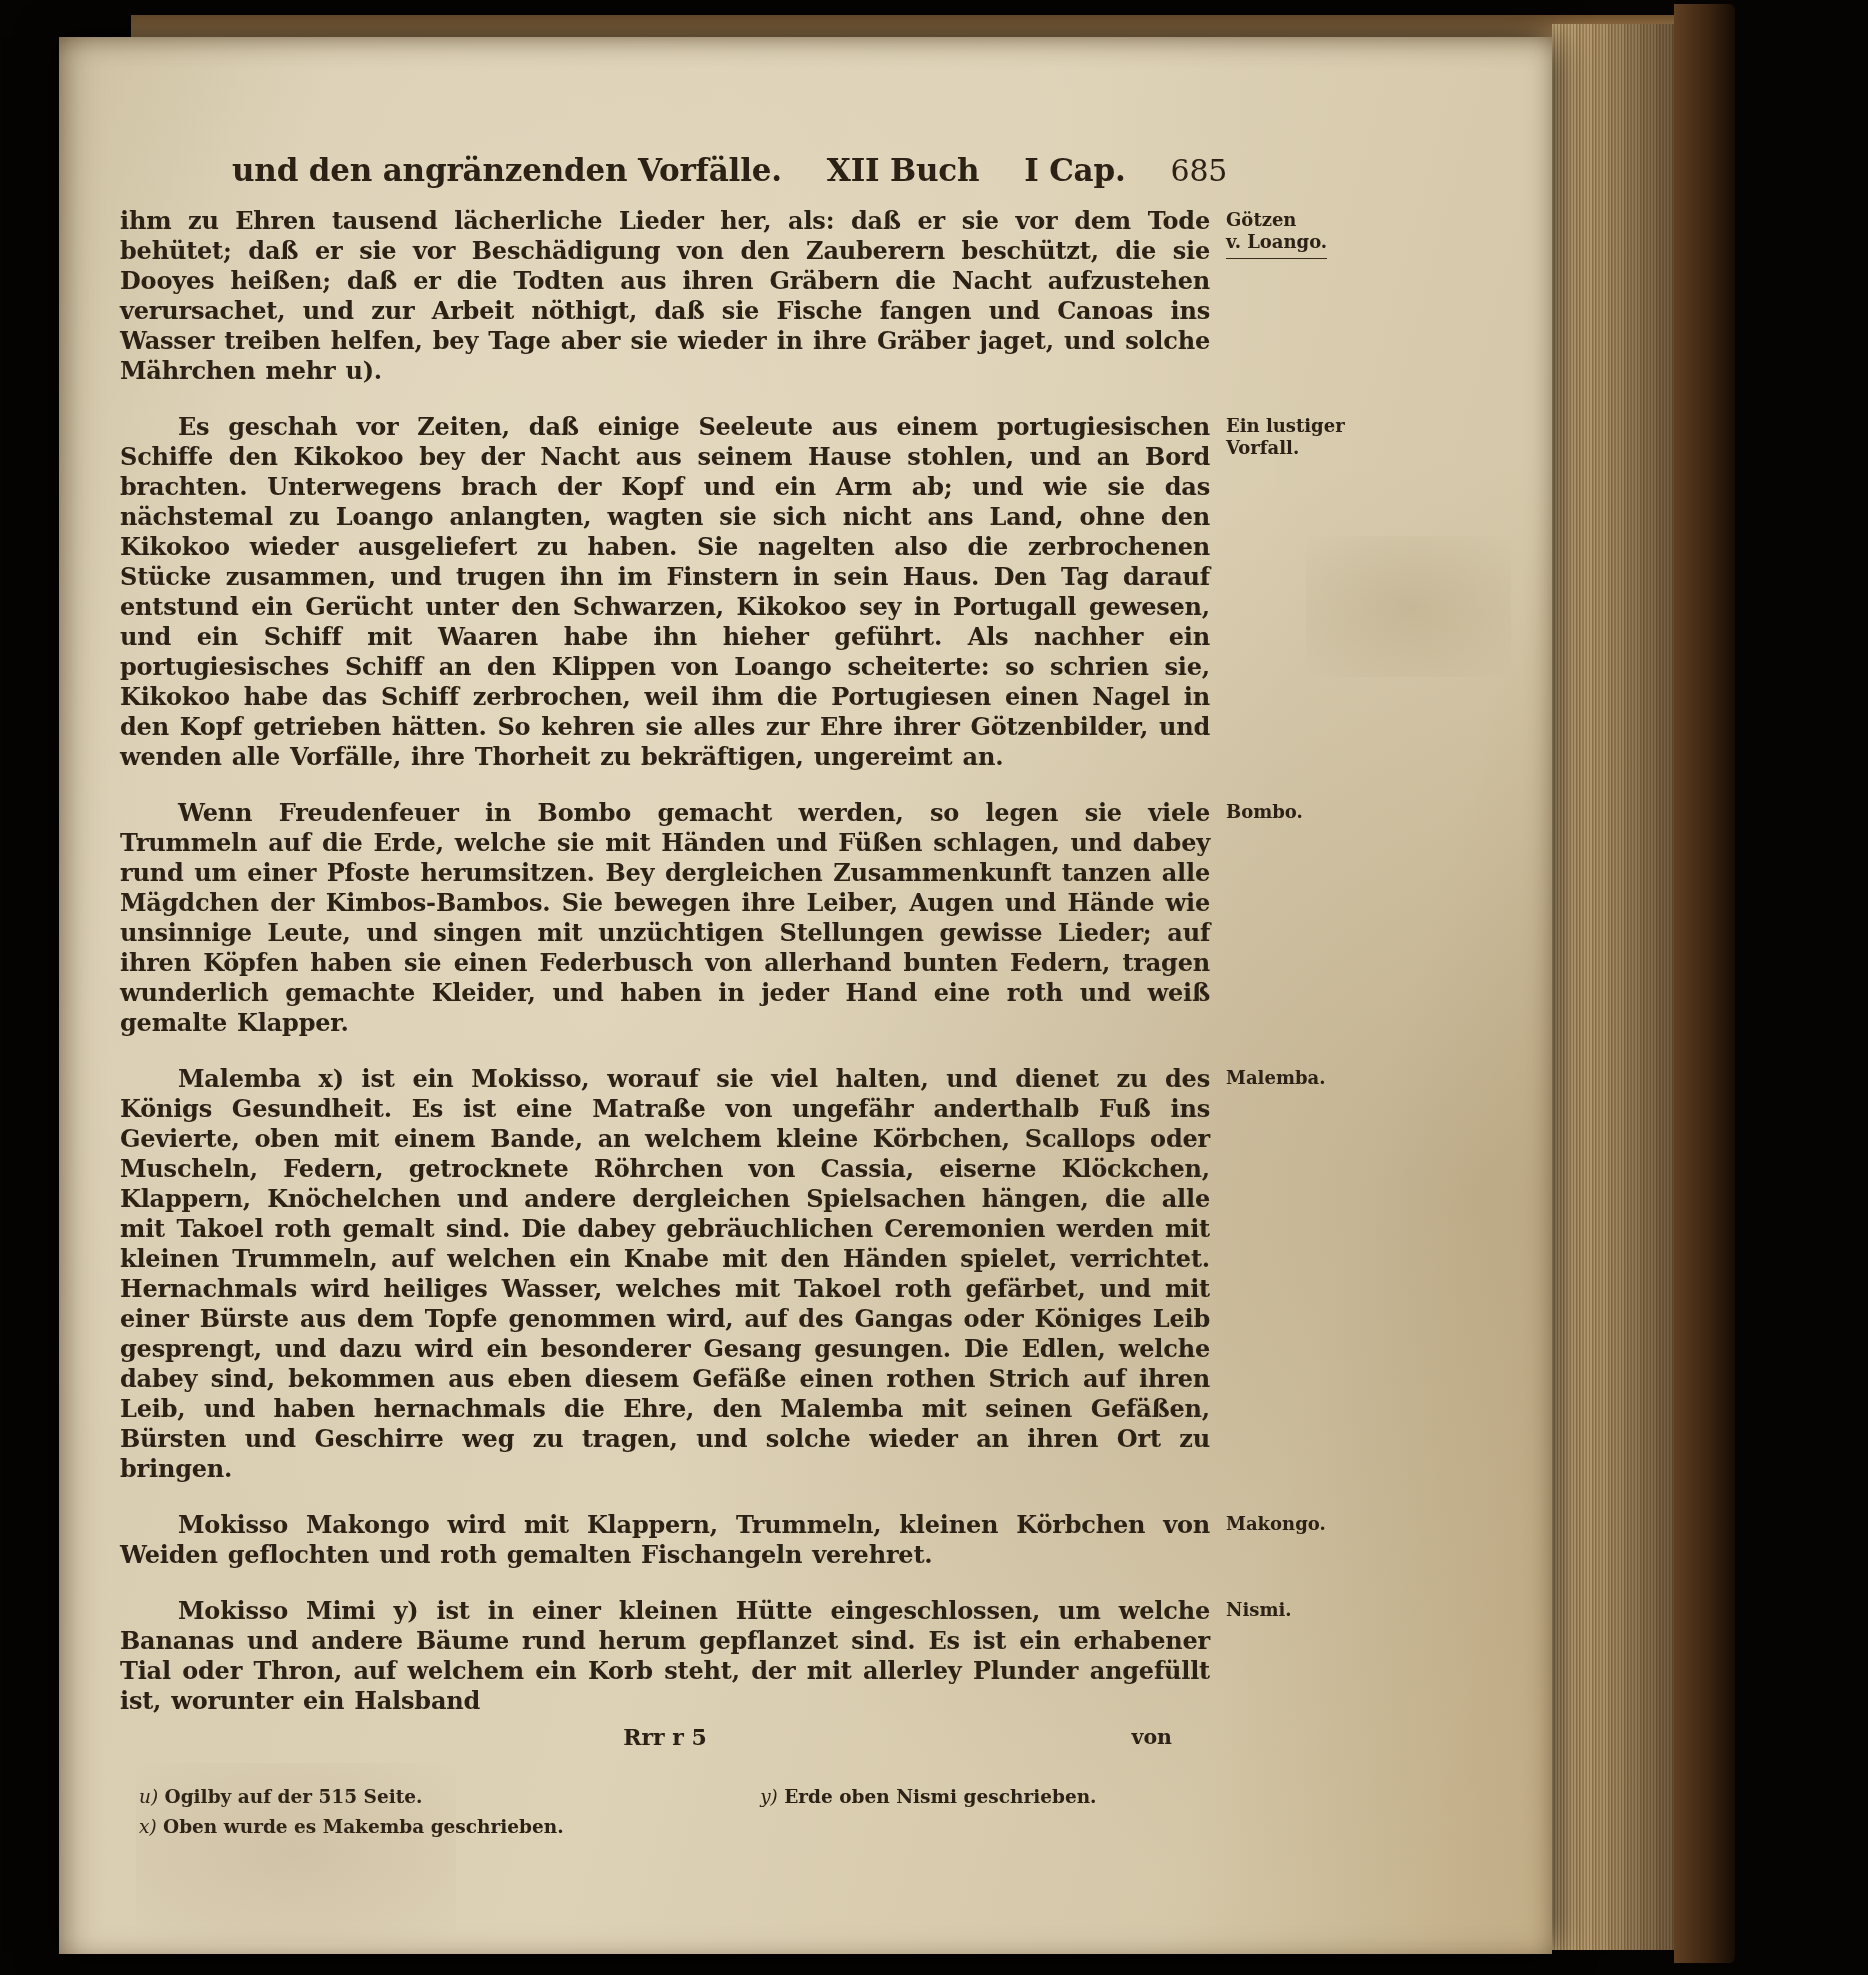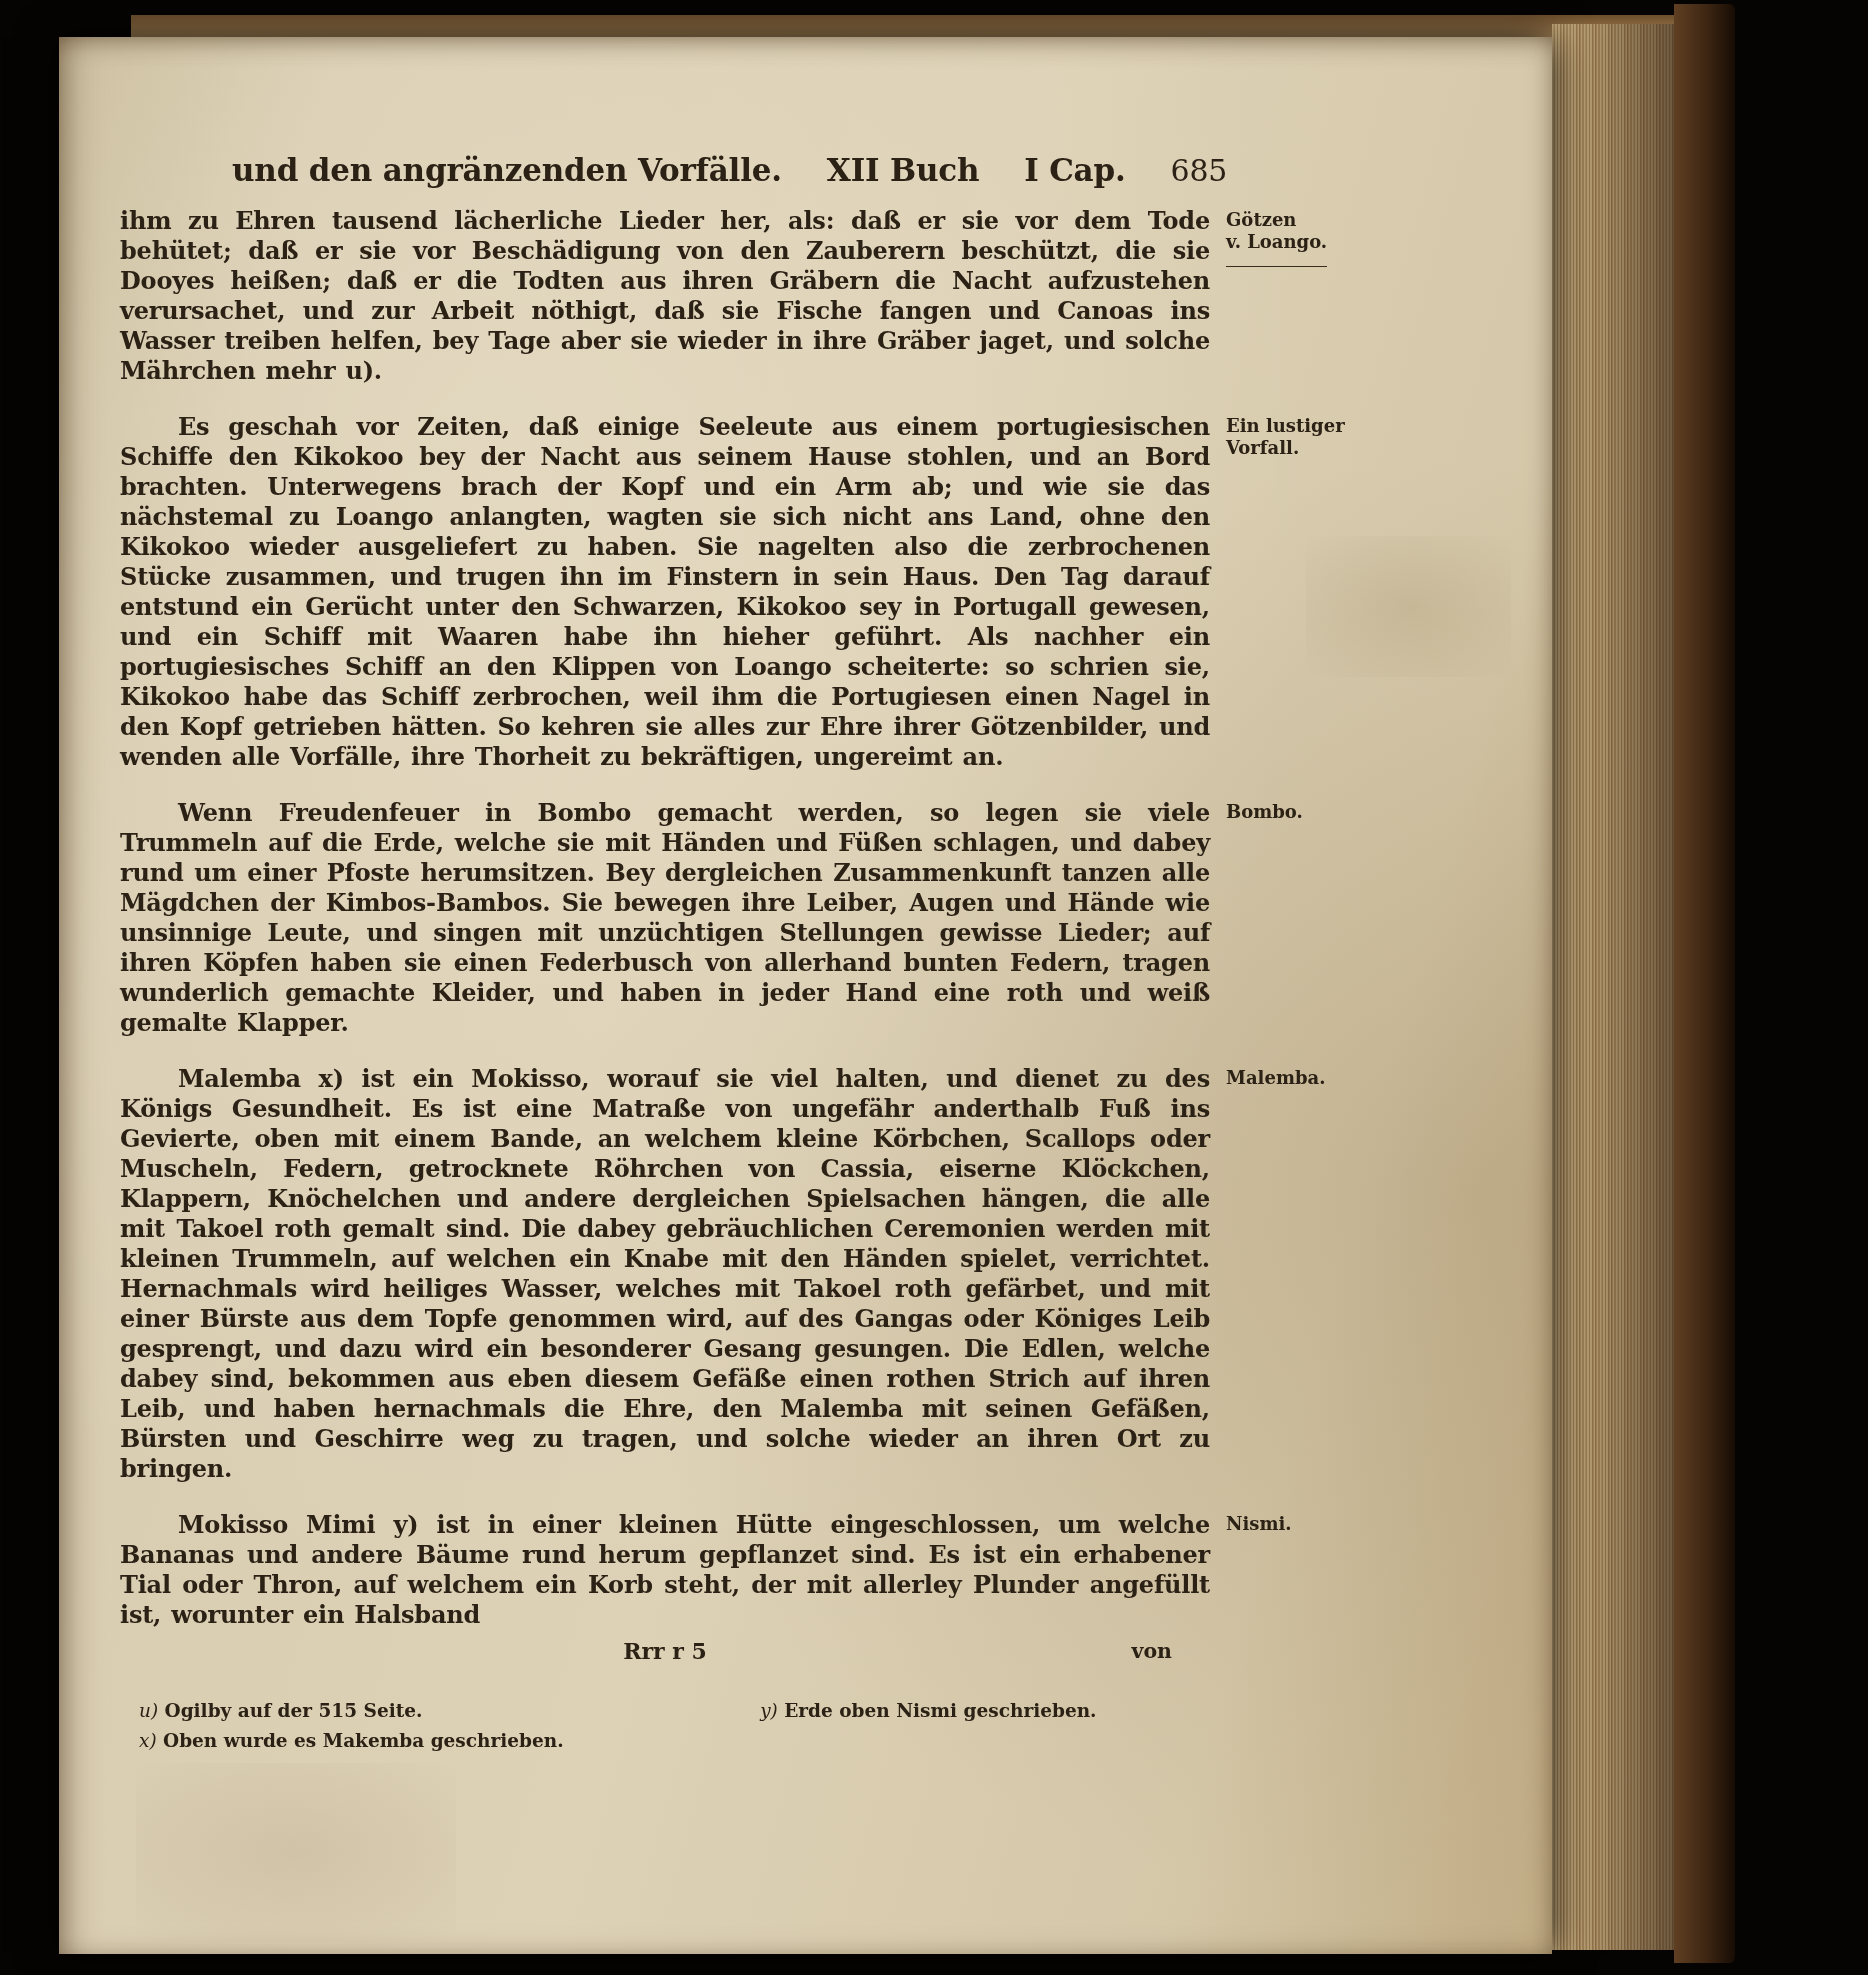--- a/index.html
+++ b/index.html
@@ -52,21 +52,21 @@
     letter-spacing:-0.2px; word-spacing:1.9px; text-align:justify;
     text-indent:58px;
   }
   .para.first p { text-indent:0; }
   .para + .para { margin-top:26px; }
   .margin-note {
     position:absolute; left:calc(100% + 16px); top:2.6px; width:275px;
     font-size:18px; line-height:22.4px; font-weight:700; text-align:left;
   }
   .note-line { display:block; }
-  .note-line.underlined { display:inline-block; border-bottom:1.9px solid #3a2c1c; padding-bottom:13px; }
+  .note-line.underlined { display:inline-block; border-bottom:1.9px solid #3a2c1c; padding-bottom:5px; }
   .note-line:empty { display:none; }
   
   .sig-row {
     position:relative; margin-top:6.4px; height:30px;
     font-size:22px; font-weight:700; text-align:center; line-height:30px;
   }
   .catchword { position:absolute; right:38px; top:0; font-size:20.5px; }
   
   .footnotes {
     margin-top:33px; padding-left:19px;
@@ -127,20 +127,26 @@
         </div>
       </div>
 
       <div class="para">
         <p>Malemba x) ist ein Mokisso, worauf sie viel halten, und dienet zu des Königs Gesundheit. Es ist eine Matraße von ungefähr anderthalb Fuß ins Gevierte, oben mit einem Bande, an welchem kleine Körbchen, Scallops oder Muscheln, Federn, getrocknete Röhrchen von Cassia, eiserne Klöckchen, Klappern, Knöchelchen und andere dergleichen Spielsachen hängen, die alle mit Takoel roth gemalt sind. Die dabey gebräuchlichen Ceremonien werden mit kleinen Trummeln, auf welchen ein Knabe mit den Händen spielet, verrichtet. Hernachmals wird heiliges Wasser, welches mit Takoel roth gefärbet, und mit einer Bürste aus dem Topfe genommen wird, auf des Gangas oder Königes Leib gesprengt, und dazu wird ein besonderer Gesang gesungen. Die Edlen, welche dabey sind, bekommen aus eben diesem Gefäße einen rothen Strich auf ihren Leib, und haben hernachmals die Ehre, den Malemba mit seinen Gefäßen, Bürsten und Geschirre weg zu tragen, und solche wieder an ihren Ort zu bringen.</p>
         <div class="margin-note">
           <span class="note-line">Malemba.</span>
         </div>
       </div>
 
+      <div class="para">
+        <p>Mokisso Makongo wird mit Klappern, Trummeln, kleinen Körbchen von Weiden geflochten und roth gemalten Fischangeln verehret.</p>
+        <div class="margin-note">
+          <span class="note-line">Makongo.</span>
+        </div>
+      </div>
 
       <div class="para">
         <p>Mokisso Mimi y) ist in einer kleinen Hütte eingeschlossen, um welche Bananas und andere Bäume rund herum gepflanzet sind. Es ist ein erhabener Tial oder Thron, auf welchem ein Korb steht, der mit allerley Plunder angefüllt ist, worunter ein Halsband</p>
         <div class="margin-note">
           <span class="note-line">Nismi.</span>
         </div>
       </div>
 
       <div class="sig-row">
         <span class="signature">Rrr r 5</span>

